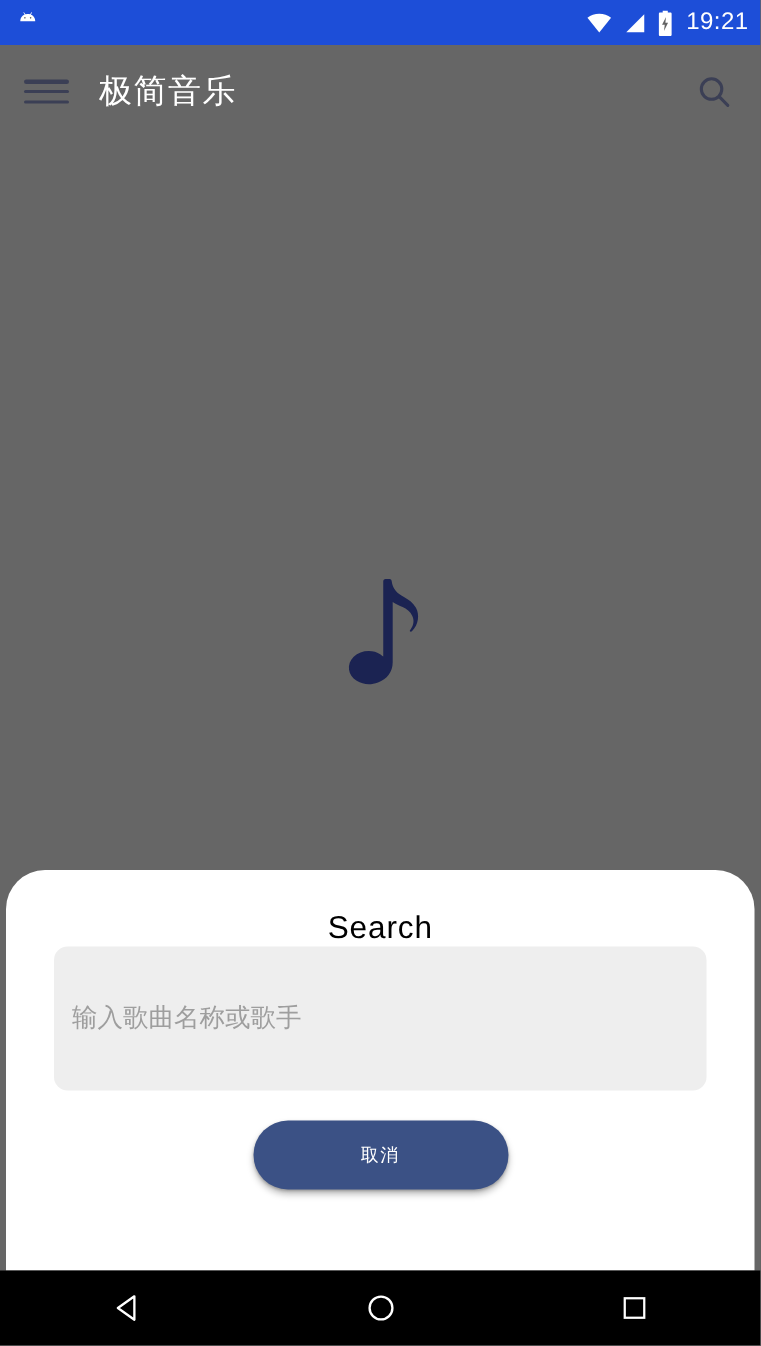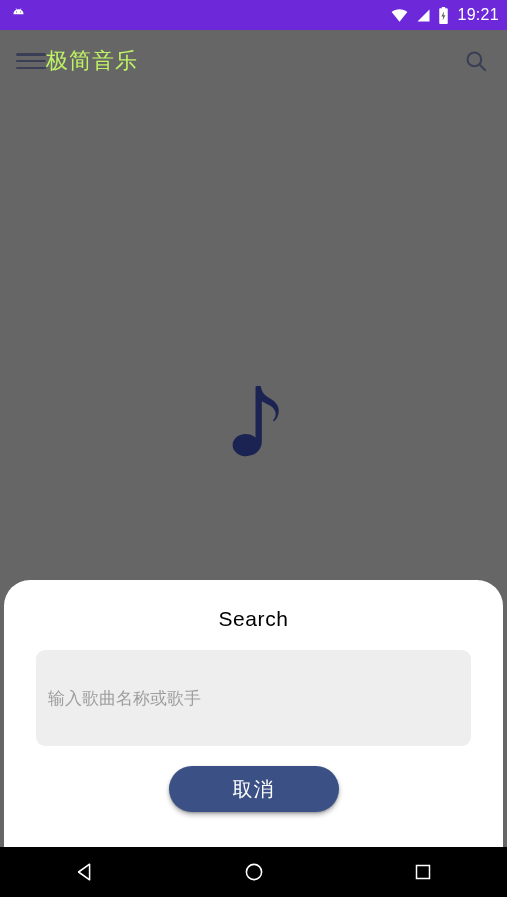--- a/index.html
+++ b/index.html
@@ -15,21 +15,21 @@
   #phone {
     position:absolute; inset:0;
     width:507px; height:897px;
     background:#666666;
     display:flex; flex-direction:column;
   }
 
   
   .status-bar {
     height:30px;
-    background:#6d28d9;
+    background:#1d4ed8;
     display:flex; align-items:center;
     padding:0 8px 0 10px;
     flex:0 0 auto;
     color:#ffffff;
   }
   .status-left { display:flex; align-items:center; gap:6px; }
   .status-spacer { flex:1 1 auto; }
   .status-right { display:flex; align-items:center; gap:6px; }
   .status-time {
     font-size:16px; color:#ffffff;
@@ -51,22 +51,23 @@
     width:30px; height:22px;
     display:flex; flex-direction:column; justify-content:space-between;
     padding:3px 0;
     cursor:pointer;
   }
   .hamburger span {
     display:block; height:2.5px; width:100%;
     background:#3b3f55; border-radius:2px;
   }
   .app-title {
+    margin-left:20px;
     font-size:22px;
-    color:#bef264;
+    color:#ffffff;
     letter-spacing:1px;
     font-family:"DejaVu Sans", sans-serif;
   }
   .app-bar-spacer { flex:1 1 auto; }
   .search-btn { width:30px; height:30px; display:flex; align-items:center; justify-content:center; cursor:pointer; }
 
   
   .content {
     flex:1 1 auto;
     position:relative;
@@ -93,21 +94,20 @@
     align-items:center;
   }
   .dialog-title {
     margin-top:27px;
     font-size:21px;
     color:#000000;
     letter-spacing:.6px;
     font-family:"Liberation Sans", sans-serif;
   }
   .input-wrap {
-    margin-top:19px;
     width:435px;
     height:96px;
     background:#eeeeee;
     border-radius:9px;
     display:flex; align-items:center;
     padding:0 12px;
   }
   .search-input {
     width:100%;
     border:none; outline:none; background:transparent;
@@ -123,21 +123,21 @@
     display:flex;
     justify-content:center;
     gap:62px;
   }
   .pill-btn {
     width:170px; height:46px;
     background:#3b5185;
     color:#ffffff;
     border:none;
     border-radius:23px;
-    font-size:20px;
+    font-size:12px;
     letter-spacing:1px;
     cursor:pointer;
     font-family:Liberation Mono, monospace;
     box-shadow:0 3px 5px rgba(0,0,0,.28), 0 1px 2px rgba(0,0,0,.22);
   }
 
   
   .nav-bar {
     position:absolute;
     left:0; right:0; bottom:0;

